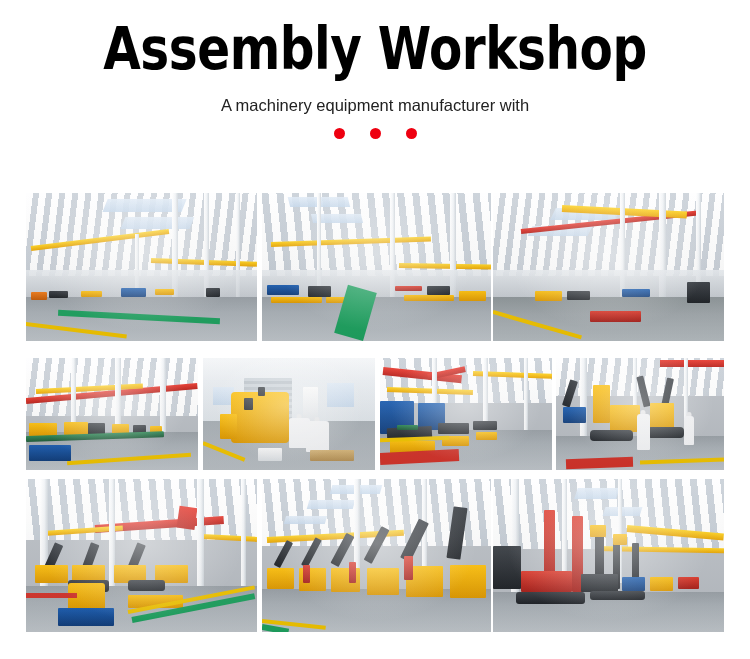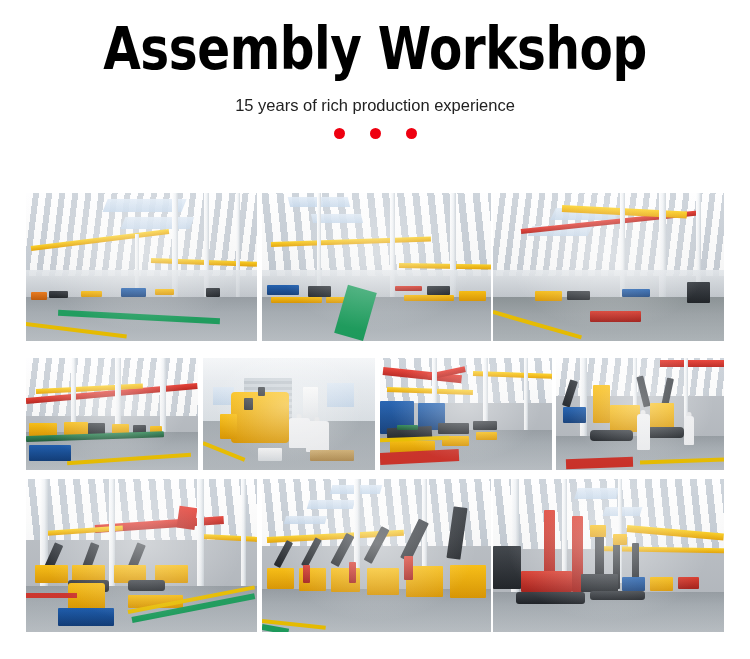--- a/index.html
+++ b/index.html
@@ -220,21 +220,21 @@
   }
 </style>
 </head>
 <body>
 
 <div class="banner">
 
   <div class="header">
     <h1 class="title">Assembly Workshop</h1>
     <p class="subtitle">
-      <span class="subtitle-line">15 years of rich production experience</span>
+      <span class="subtitle-line">A machinery equipment manufacturer with</span>
     </p>
     <div class="dots">
       <span class="dot"></span>
       <span class="dot"></span>
       <span class="dot"></span>
     </div>
   </div>
 
   <div class="gallery">
 

